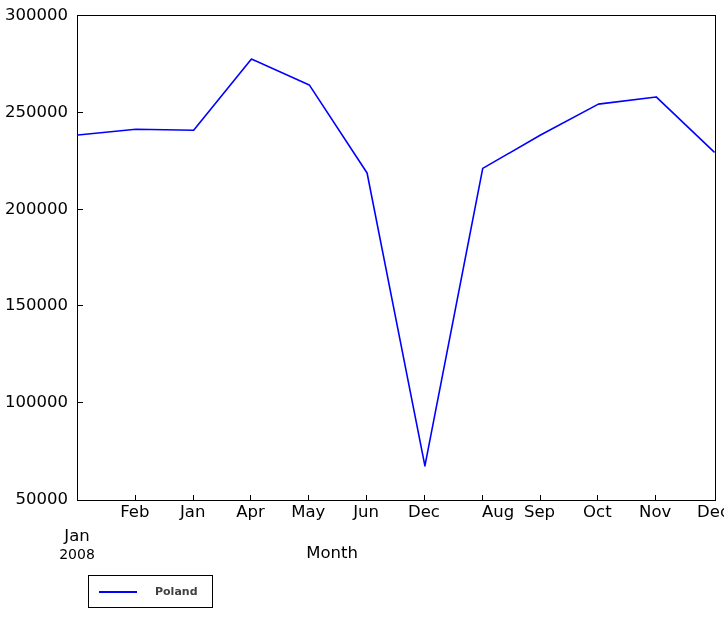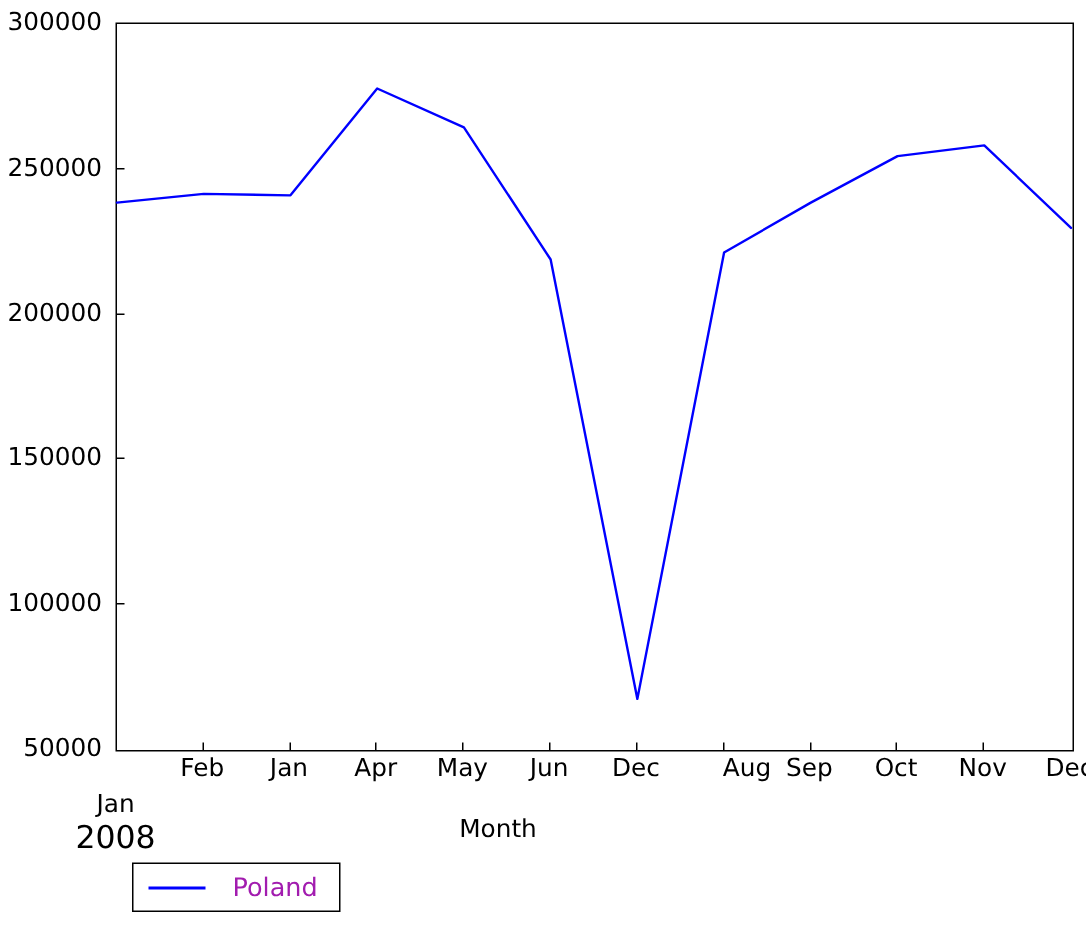--- a/index.html
+++ b/index.html
@@ -66,21 +66,21 @@
     width: 80px;
     margin-left: -40px;
     text-align: center;
     font-size: 16.5px;
     color: #000000;
     line-height: 1.15;
     white-space: nowrap;
   }
   .xtick-sub {
     display: block;
-    font-size: 21px;
+    font-size: 14px;
   }
   #xaxis-title {
     position: absolute;
     left: 0;
     top: 543px;
     width: 664px;
     text-align: center;
     font-size: 16.5px;
     color: #000000;
   }
@@ -97,23 +97,24 @@
     box-sizing: border-box;
   }
   #legend-swatch {
     width: 38px;
     height: 2px;
     background: #0000ff;
     margin-right: 18px;
     flex: 0 0 auto;
   }
   #legend-label {
-    font-size: 17px;
-    color: #a21caf;
+    font-size: 11px;
+    color: #404040;
     white-space: nowrap;
+    font-weight: bold;
   }
 </style>
 </head>
 <body>
 
 <div id="figure">
 
   <div id="plot-frame"></div>
 
   <div id="ytick-labels">

